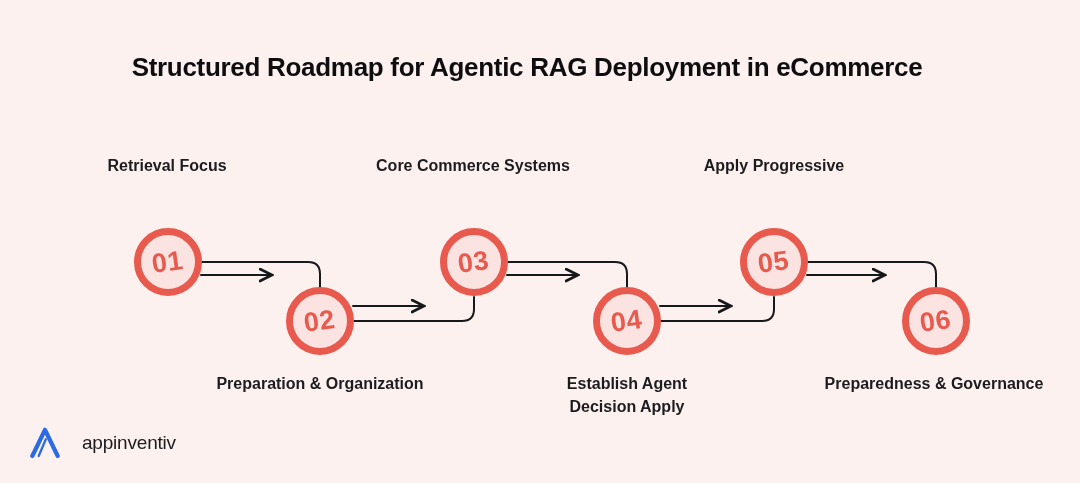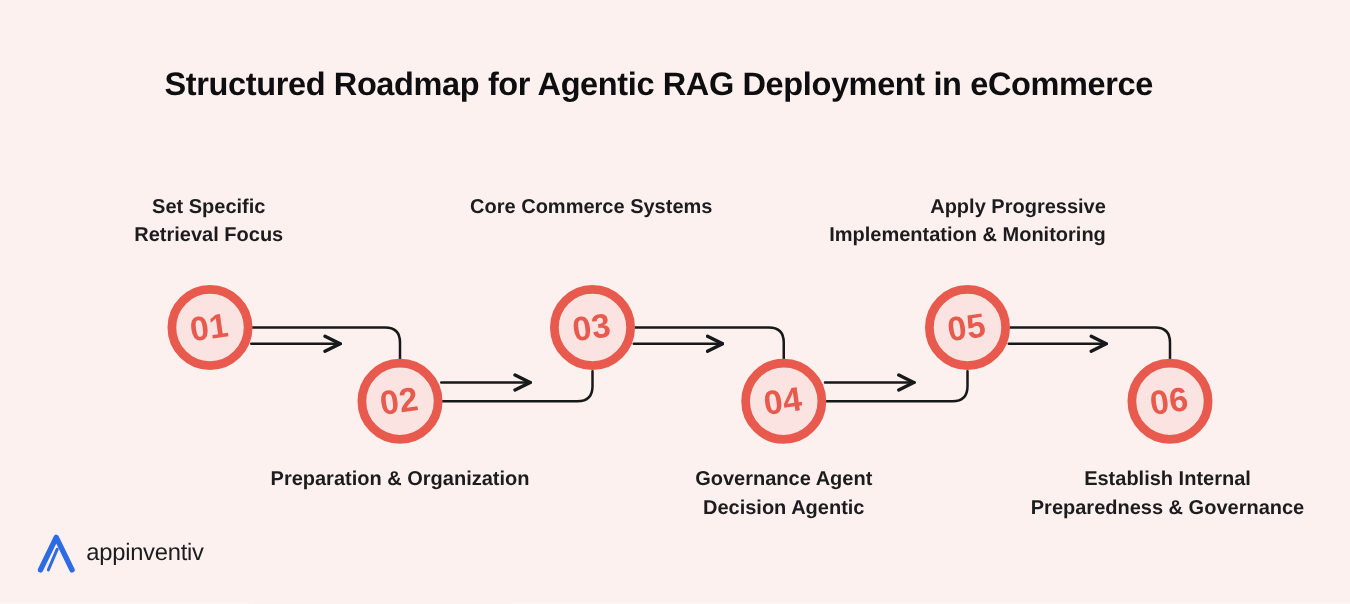--- a/index.html
+++ b/index.html
@@ -79,21 +79,21 @@
   .l3 { left: 473px; top: 154px; }
   .l4 { left: 627px; top: 372px; }
   .l5 { left: 774px; top: 154px; text-align: right; }
   .l6 { left: 934px; top: 372px; }
   .logo {
     position: absolute;
     left: 30px;
     top: 426px;
     display: flex;
     align-items: center;
-    gap: 9px;
+    gap: 22px;
   }
   .logo-a { width: 30px; height: 33px; }
   .logo-a path {
     fill: none;
     stroke: var(--logo-blue, #2D6BE4);
     stroke-linecap: round;
     stroke-linejoin: round;
   }
   .logo-a .thick { stroke-width: 5.5; }
   .logo-a .thin  { stroke-width: 3; }
@@ -142,39 +142,36 @@
     <span class="num">04</span>
   </div>
   <div class="circle c5">
     <span class="num">05</span>
   </div>
   <div class="circle c6">
     <span class="num">06</span>
   </div>
 
   <div class="label l1">
-    <span class="ln">Set Specific</span>
     <span class="ln">Retrieval Focus</span>
   </div>
   <div class="label l2">
     <span class="ln">Preparation &amp; Organization</span>
   </div>
   <div class="label l3">
     <span class="ln">Core Commerce Systems</span>
   </div>
   <div class="label l4">
-    <span class="ln">Governance Agent</span>
-    <span class="ln">Decision Agentic</span>
+    <span class="ln">Establish Agent</span>
+    <span class="ln">Decision Apply</span>
   </div>
   <div class="label l5">
     <span class="ln">Apply Progressive</span>
-    <span class="ln">Implementation &amp; Monitoring</span>
   </div>
   <div class="label l6">
-    <span class="ln">Establish Internal</span>
     <span class="ln">Preparedness &amp; Governance</span>
   </div>
 
   <div class="logo">
     <svg class="logo-a" viewBox="0 0 38 40" aria-hidden="true">
       <path class="thick" d="M3 37 L19 4 L35 37"></path>
       <path class="thin" d="M11 37 L20 16"></path>
     </svg>
     <span class="logo-text">appinventiv</span>
   </div>

